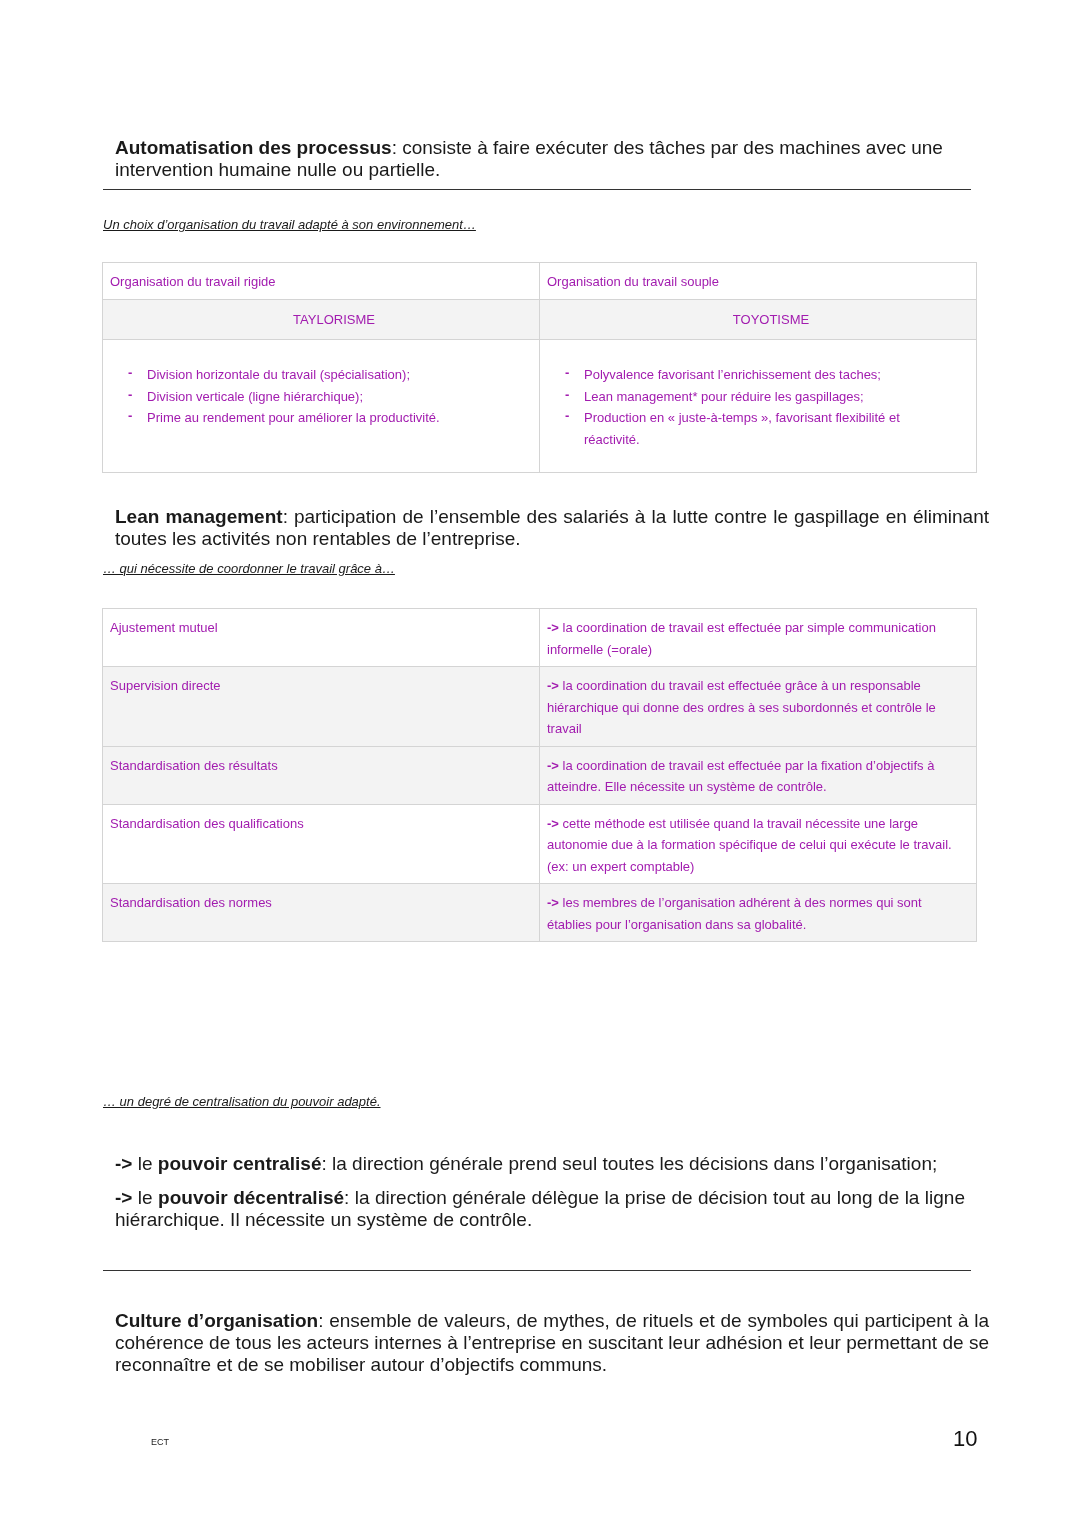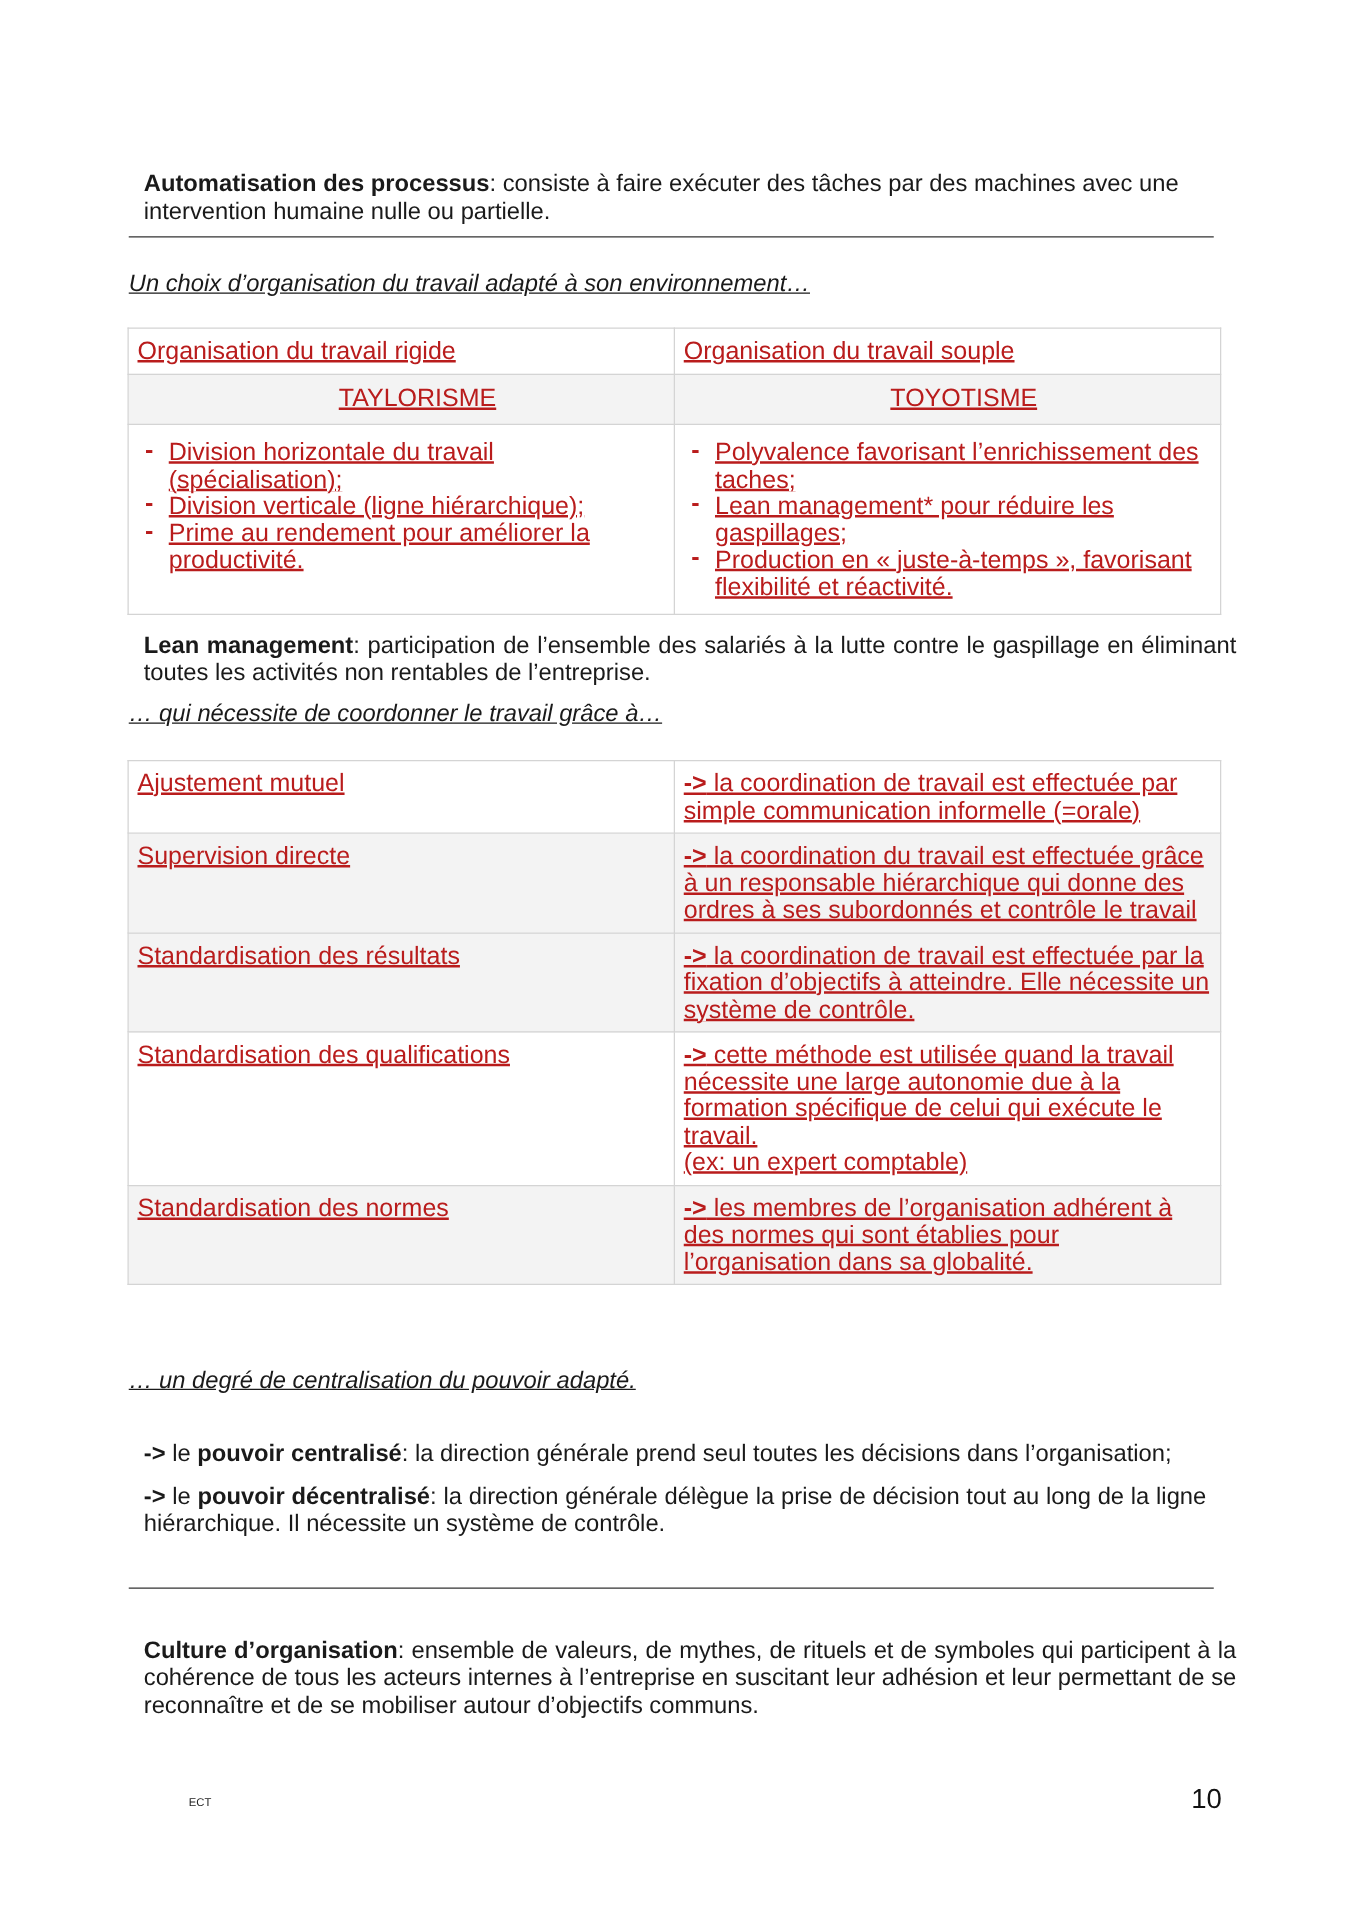--- a/index.html
+++ b/index.html
@@ -4,27 +4,27 @@
 <style>
   html, body { margin: 0; padding: 0; background: #ffffff; }
   body {
     width: 1080px; height: 1527px; position: relative; overflow: hidden;
     font-family: "Liberation Sans", sans-serif; color: #1a1a1a;
   }
   .page { position: absolute; left: 103px; width: 874px; }
   .para { font-size: 19px; line-height: 22px; margin: 12px; }
   .justify { text-align: justify; }
   .rule { position: absolute; left: 103px; width: 868px; height: 0; border-top: 1.5px solid #333; }
-  .subhead { position: absolute; left: 103px; font-size: 19px; font-style: italic; text-decoration: underline; margin: 0; color: #1a1a1a; }
-  table { border-collapse: collapse; width: 875px; table-layout: fixed; font-size: 20px; line-height: 21.5px; color: #b91c1c; text-decoration: underline; }
+  .subhead { position: absolute; left: 103px; font-size: 13px; font-style: italic; text-decoration: underline; margin: 0; color: #1a1a1a; }
+  table { border-collapse: collapse; width: 875px; table-layout: fixed; font-size: 13px; line-height: 21.5px; color: #a21caf; }
   td { border: 1px solid #d4d4d4; vertical-align: top; padding: 8px 7px 6px 7px; }
   td.col1 { width: 422px; }
   tr.grey td { background: #f3f3f3; }
   td.center { text-align: center; padding-top: 9px; padding-bottom: 9px; padding-left: 33px; }
-  ul.dash { list-style: none; margin: 4px; padding: 0; }
+  ul.dash { list-style: none; margin: 16px; padding: 0; }
   ul.dash li { position: relative; padding-left: 21px; }
   ul.dash li::before { content: "-"; position: absolute; left: 2px; top: -2px; font-weight: bold; }
   .arrow { font-weight: bold; }
   b { font-weight: bold; }
   .footer-left { position: absolute; left: 151px; top: 1437px; font-size: 9px; color: #222; }
   .footer-right { position: absolute; left: 953px; top: 1426px; font-size: 22px; color: #111; }
 </style>
 </head>
 <body>
 

